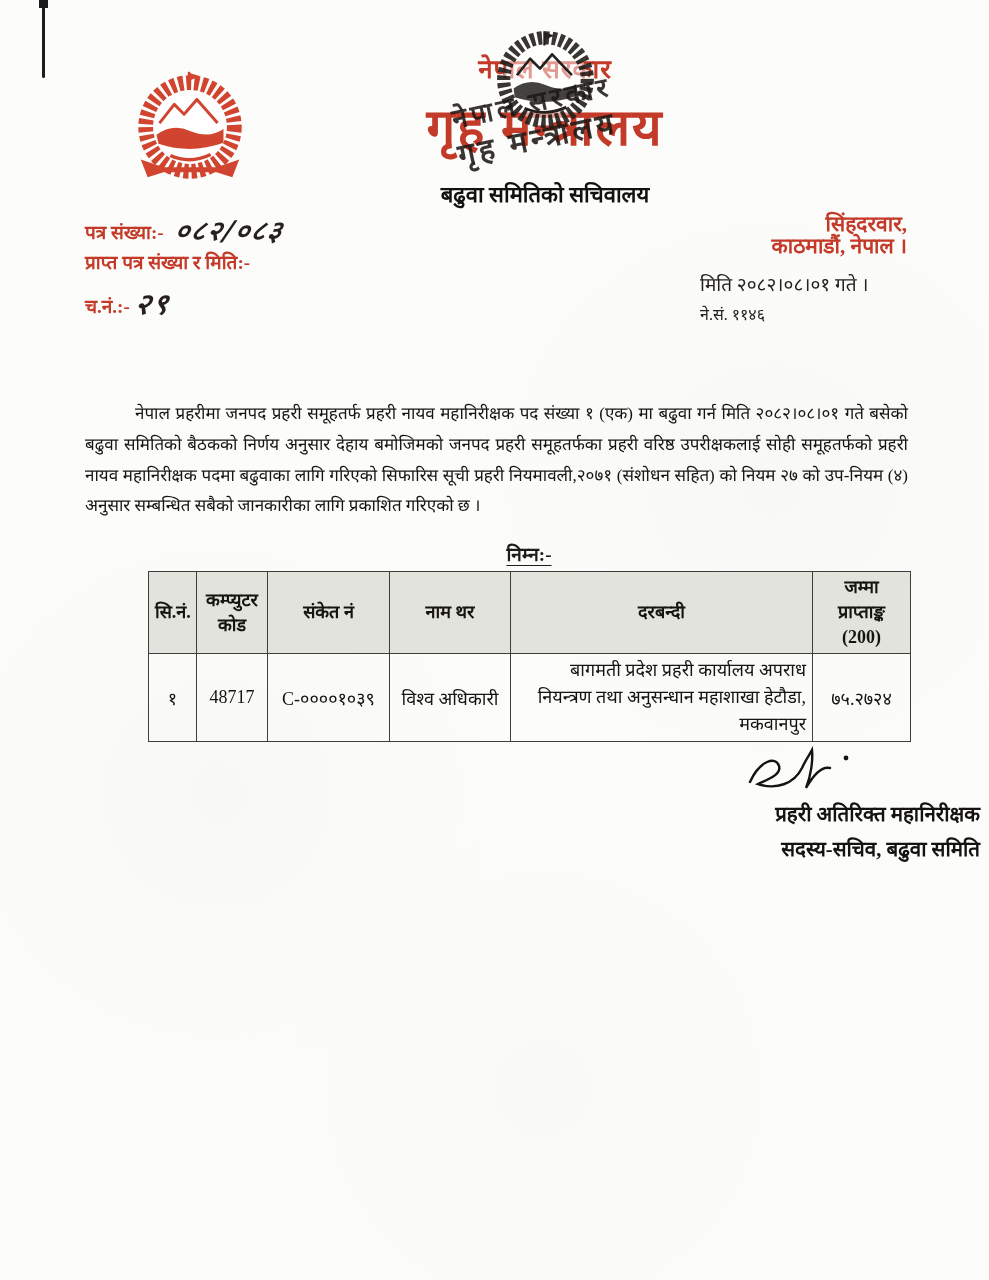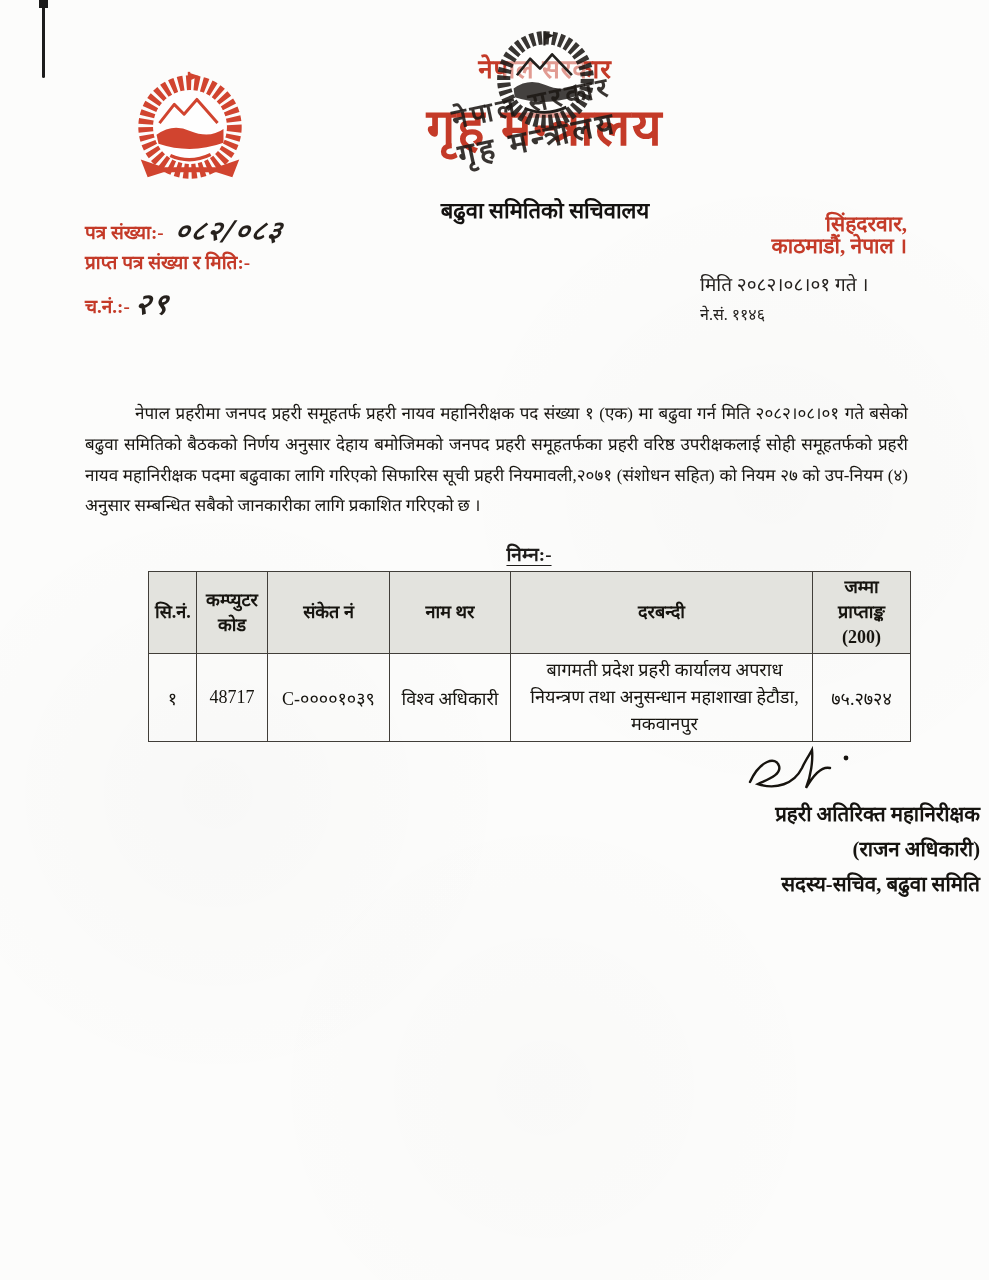--- a/index.html
+++ b/index.html
@@ -28,21 +28,21 @@
   
   .corner-line{left:42px;top:0;width:3px;height:78px;background:#1c1c1c;border-radius:0 0 2px 2px;}
   .corner-line:before{content:"";position:absolute;left:-3px;top:0;width:9px;height:8px;background:#1c1c1c;}
   
   .emblem-left{left:126px;top:62px;width:128px;height:128px;}
   .govt-red{left:400px;top:50px;width:290px;text-align:center;font-size:26px;font-weight:bold;color:var(--red);z-index:1;letter-spacing:1px;}
   .ministry-red{left:320px;top:90px;width:450px;text-align:center;font-size:51px;font-weight:bold;color:var(--red);z-index:1;letter-spacing:2px;}
   .stamp-svg{left:458px;top:18px;width:175px;height:132px;z-index:2;}
   .stamp-line1{left:452px;top:100px;font-size:27px;font-weight:bold;color:rgba(28,24,21,.88);transform:rotate(-12deg);transform-origin:left center;z-index:3;letter-spacing:4px;}
   .stamp-line2{left:458px;top:134px;font-size:30px;font-weight:bold;color:rgba(28,24,21,.88);transform:rotate(-12deg);transform-origin:left center;z-index:3;letter-spacing:4px;}
-  .secretariat{left:355px;top:194px;width:380px;text-align:center;font-size:22px;font-weight:bold;color:#141210;}
+  .secretariat{left:355px;top:178px;width:380px;text-align:center;font-size:22px;font-weight:bold;color:#141210;}
   
   .ref{left:85px;color:var(--red);font-size:19px;font-weight:bold;white-space:nowrap;}
   .ref-1{top:210px;}
   .ref-2{top:249px;}
   .ref-3{top:282px;}
   .hand{display:inline-block;font-family:"DejaVu Serif",serif;font-style:italic;font-weight:600;color:#26211d;transform:skewX(-10deg) translateY(1px);letter-spacing:2px;}
   .hand-lg{font-size:27px;margin-left:12px;}
   .hand-md{font-size:29px;margin-left:6px;}
   
   .addr{right:82px;text-align:right;color:var(--red);font-size:21px;font-weight:bold;}
@@ -56,21 +56,21 @@
   
   .body-par{left:85px;top:399px;width:823px;font-size:17px;line-height:30.8px;text-align:justify;text-indent:50px;color:#16140f;}
   
   .list-label{left:148px;top:541px;width:762px;text-align:center;font-size:19px;font-weight:bold;}
   .list-label span{text-decoration:underline;text-underline-offset:4px;}
   
   .ptable{position:absolute;left:148px;top:571px;width:762px;border-collapse:collapse;font-size:18px;color:#16140f;table-layout:fixed;}
   .ptable th,.ptable td{border:1.5px solid #413e39;padding:3px 6px;vertical-align:middle;}
   .ptable th{background:#e3e3de;font-weight:600;height:76px;text-align:center;line-height:25px;}
   .ptable td{height:60px;text-align:center;}
-  .ptable td.left{text-align:center;line-height:27px;padding-left:12px;}
+  .ptable td.left{text-align:right;line-height:27px;padding-left:12px;}
   
   .sig-svg{left:740px;top:742px;width:124px;height:62px;}
   .sig-block{left:650px;top:797px;width:330px;text-align:right;font-size:20.5px;font-weight:bold;line-height:35px;color:#15130f;}
 </style>
 </head>
 <body>
 
 <div class="page">
 
   <div class="abs corner-line"></div>
@@ -158,17 +158,16 @@
   </table>
 
   <div class="abs sig-svg">
     <svg viewBox="0 0 120 62" width="124" height="62">
       <path d="M8 40 C18 18 34 14 37 24 C40 33 24 38 16 42 C34 48 52 42 60 26 C64 17 68 12 70 8 C71 18 69 34 64 46 C72 32 80 24 88 26" fill="none" stroke="#17140f" stroke-width="2.4" stroke-linecap="round"></path>
       <circle cx="104" cy="16" r="2.4" fill="#17140f"></circle>
     </svg>
   </div>
   <div class="abs sig-block">
     <div>प्रहरी अतिरिक्त महानिरीक्षक</div>
-    <div>(राजन अधिकारी)</div>
     <div>सदस्य-सचिव, बढुवा समिति</div>
   </div>
 
 </div>
 
 </body></html>

